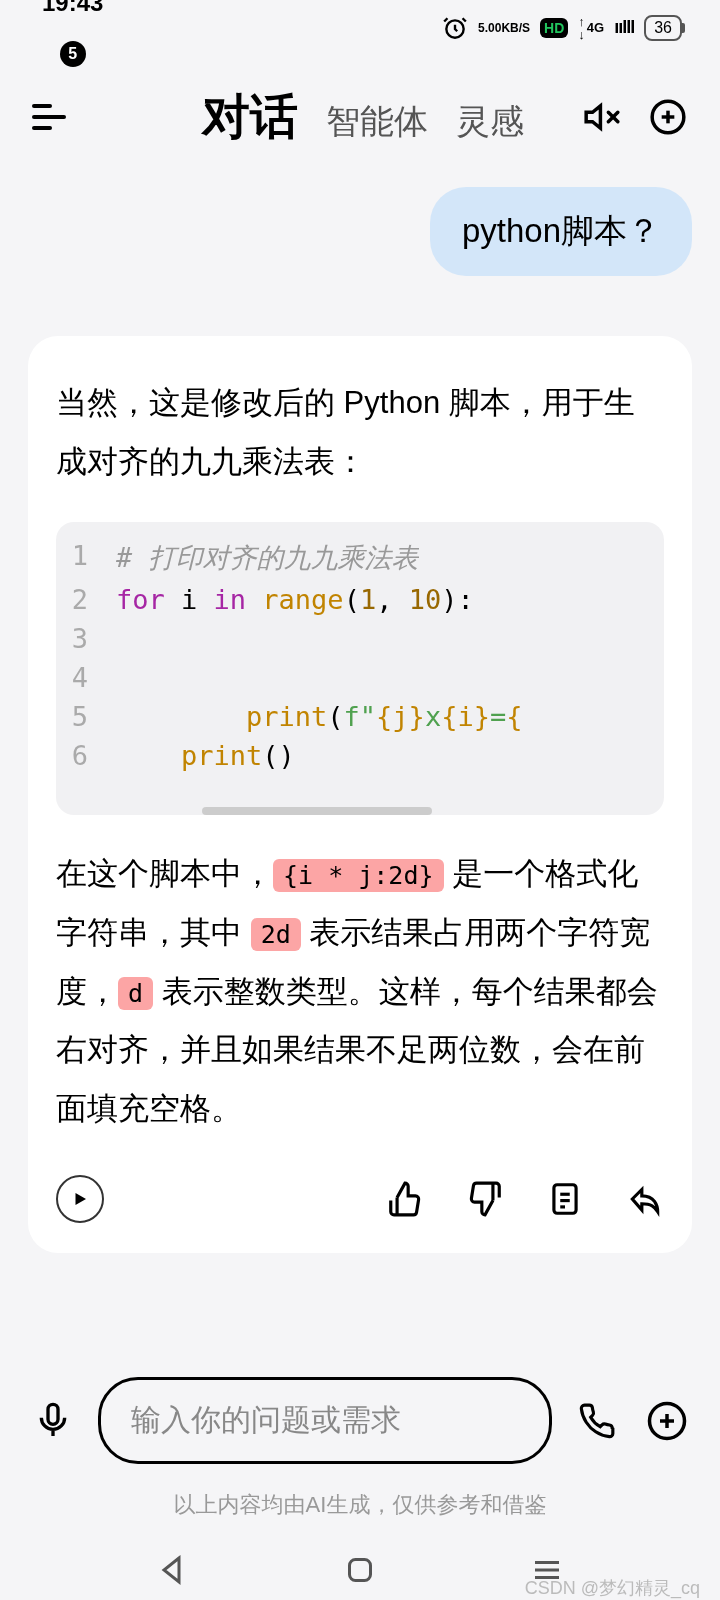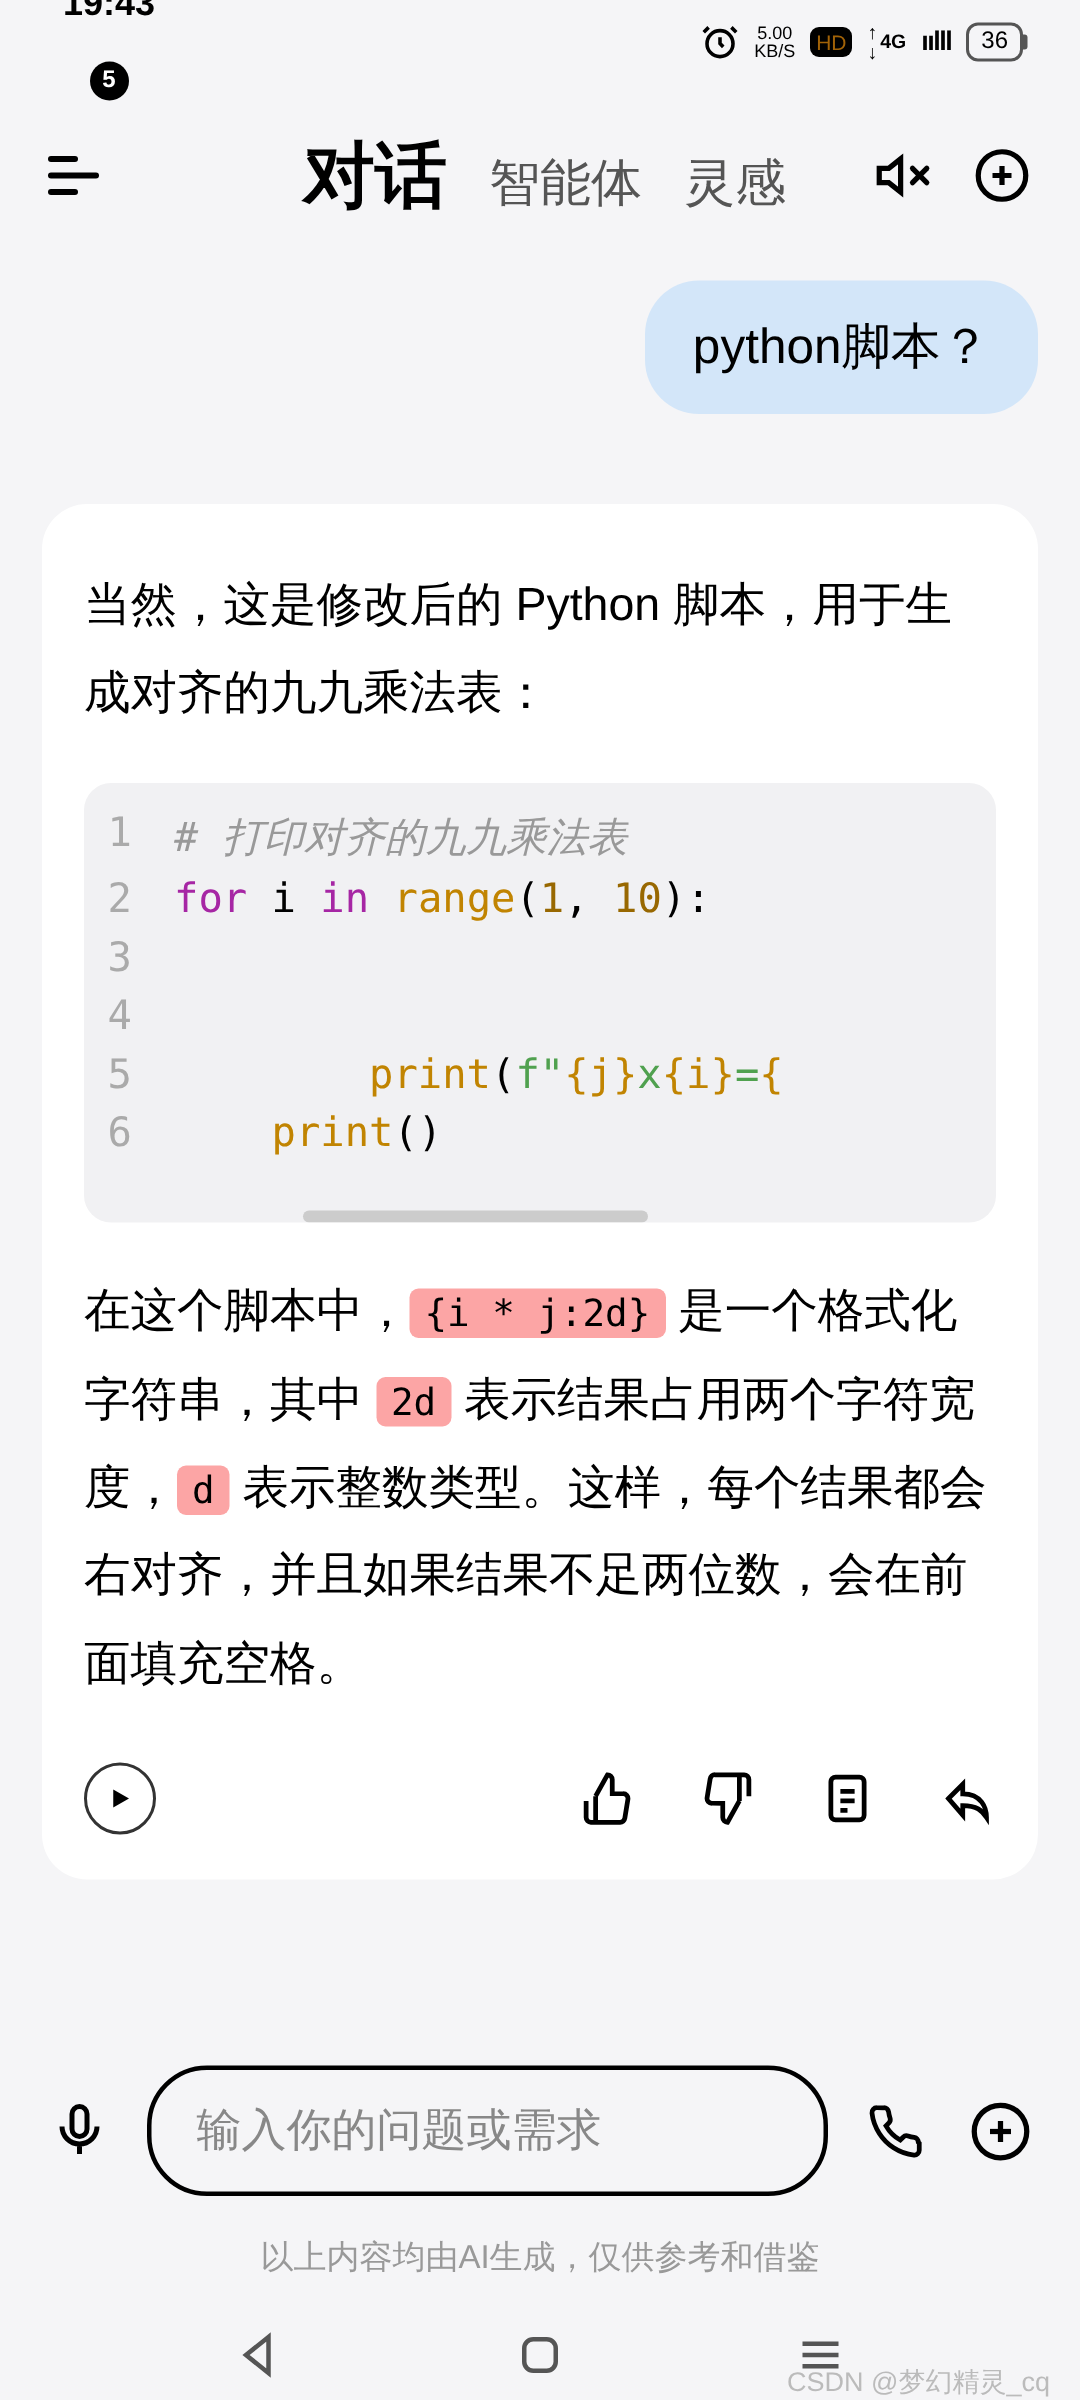--- a/index.html
+++ b/index.html
@@ -1,22 +1,22 @@
 <!DOCTYPE html>
 <html><head>
 <meta charset="utf-8">
 <style>
 * { margin:0; padding:0; box-sizing:border-box; }
 body { width:720px; height:1600px; background:#f5f5f7; font-family:-apple-system,"PingFang SC","Microsoft YaHei",sans-serif; color:#000; overflow:hidden; position:relative; }
 .status-bar { height:55px; display:flex; justify-content:space-between; align-items:center; padding:0 38px 0 42px; font-size:24px; font-weight:600; }
 .status-left { display:flex; align-items:center; gap:24px;flex-direction:column; }
 .status-right { display:flex; align-items:center; gap:10px; }
 .badge-circle { width:26px; height:26px; border-radius:50%; background:#000; color:#fff; display:flex; align-items:center; justify-content:center; font-size:16px; font-weight:600; }
-.kbs { display:flex; flex-direction:column; font-size:12px; line-height:1; font-weight:400; text-align:center; }
-.hd-badge { background:#000; color:#a16207; border-radius:6px; padding:2px 4px; font-size:14px; font-weight:400; }
+.kbs { display:flex; flex-direction:row; font-size:12px; line-height:1; font-weight:700; text-align:center; }
+.hd-badge { background:#000; color:#22c55e; border-radius:6px; padding:2px 4px; font-size:14px; font-weight:700; }
 .signal { font-size:18px; letter-spacing:-1px; }
 .batt { border:2px solid #555; border-radius:8px; padding:2px 8px; font-size:16px; font-weight:500; position:relative; }
 .batt::after { content:""; position:absolute; right:-5px; top:50%; transform:translateY(-50%); width:3px; height:10px; background:#555; border-radius:0 2px 2px 0; }
 .header { display:flex; align-items:center; padding:30px 32px 20px; gap:26px; }
 .menu-icon { display:flex; flex-direction:column; gap:7px; }
 .menu-icon span { display:block; height:4px; background:#000; border-radius:2px; }
 .menu-icon span:nth-child(1){width:20px;} .menu-icon span:nth-child(2){width:34px;} .menu-icon span:nth-child(3){width:20px;}
 .tabs { display:flex; align-items:baseline; gap:28px; flex:1; margin-left:110px; }
 .tab-active { font-size:48px; font-weight:700; }
 .tab-inactive { font-size:34px; font-weight:500; color:#555; }

